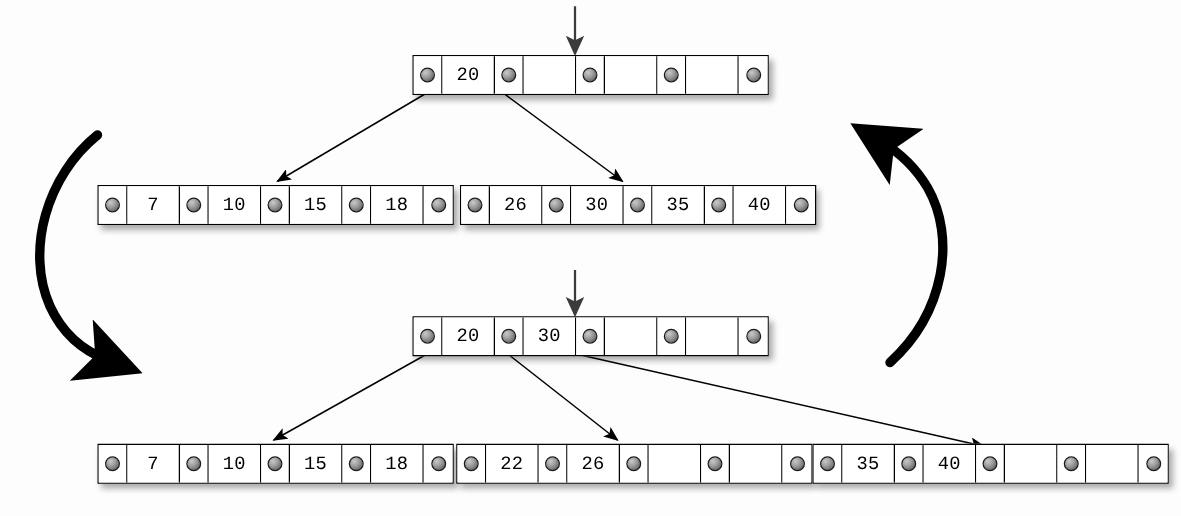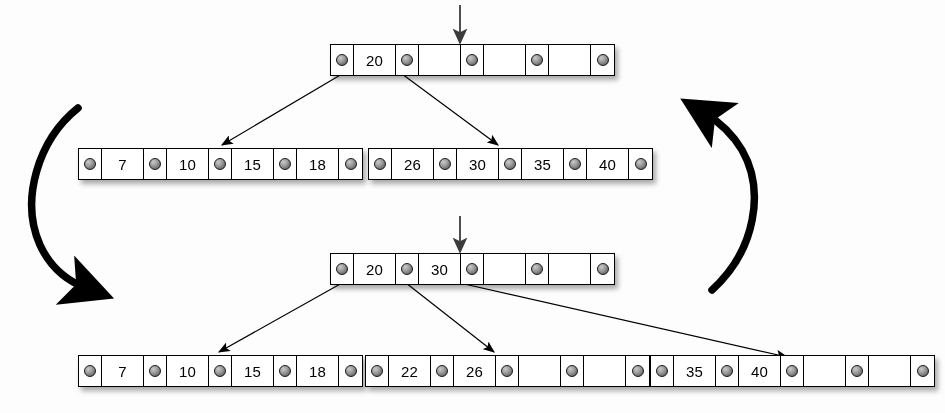--- a/index.html
+++ b/index.html
@@ -48,20 +48,21 @@
   .cell.ptr {
     width: 23px;
     flex: 0 0 23px;
   }
   .cell.key {
     width: 42px;
     flex: 0 0 42px;
     font-size: 15px;
     color: #000000;
     letter-spacing: 0.2px;
+    font-family: Liberation Mono, monospace;
   }
   .cell.key.blank {
     color: transparent;
   }
   .dot {
     width: 12px;
     height: 12px;
     border-radius: 50%;
     background: radial-gradient(circle at 34% 30%, #c9c9c9 0%, #a0a0a0 38%, #6d6d6d 75%, #4d4d4d 100%);
     border: 1.4px solid #1a1a1a;

